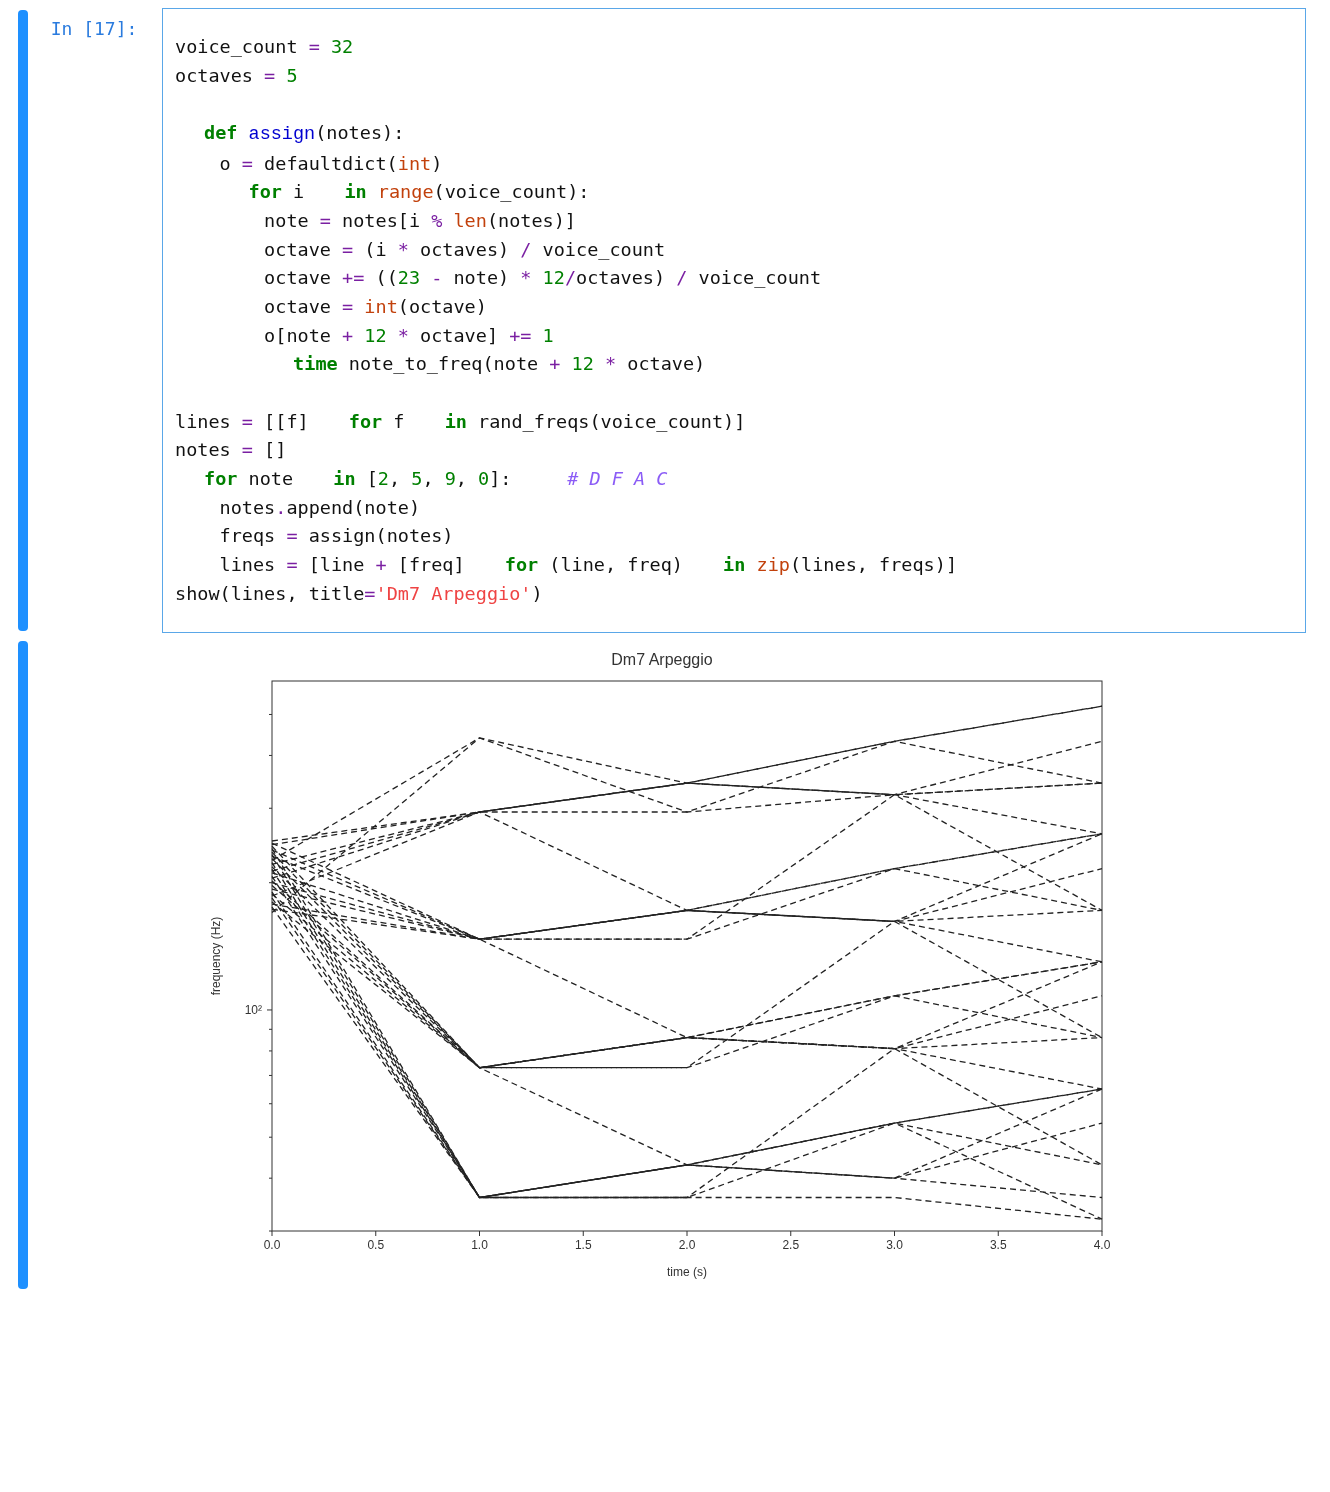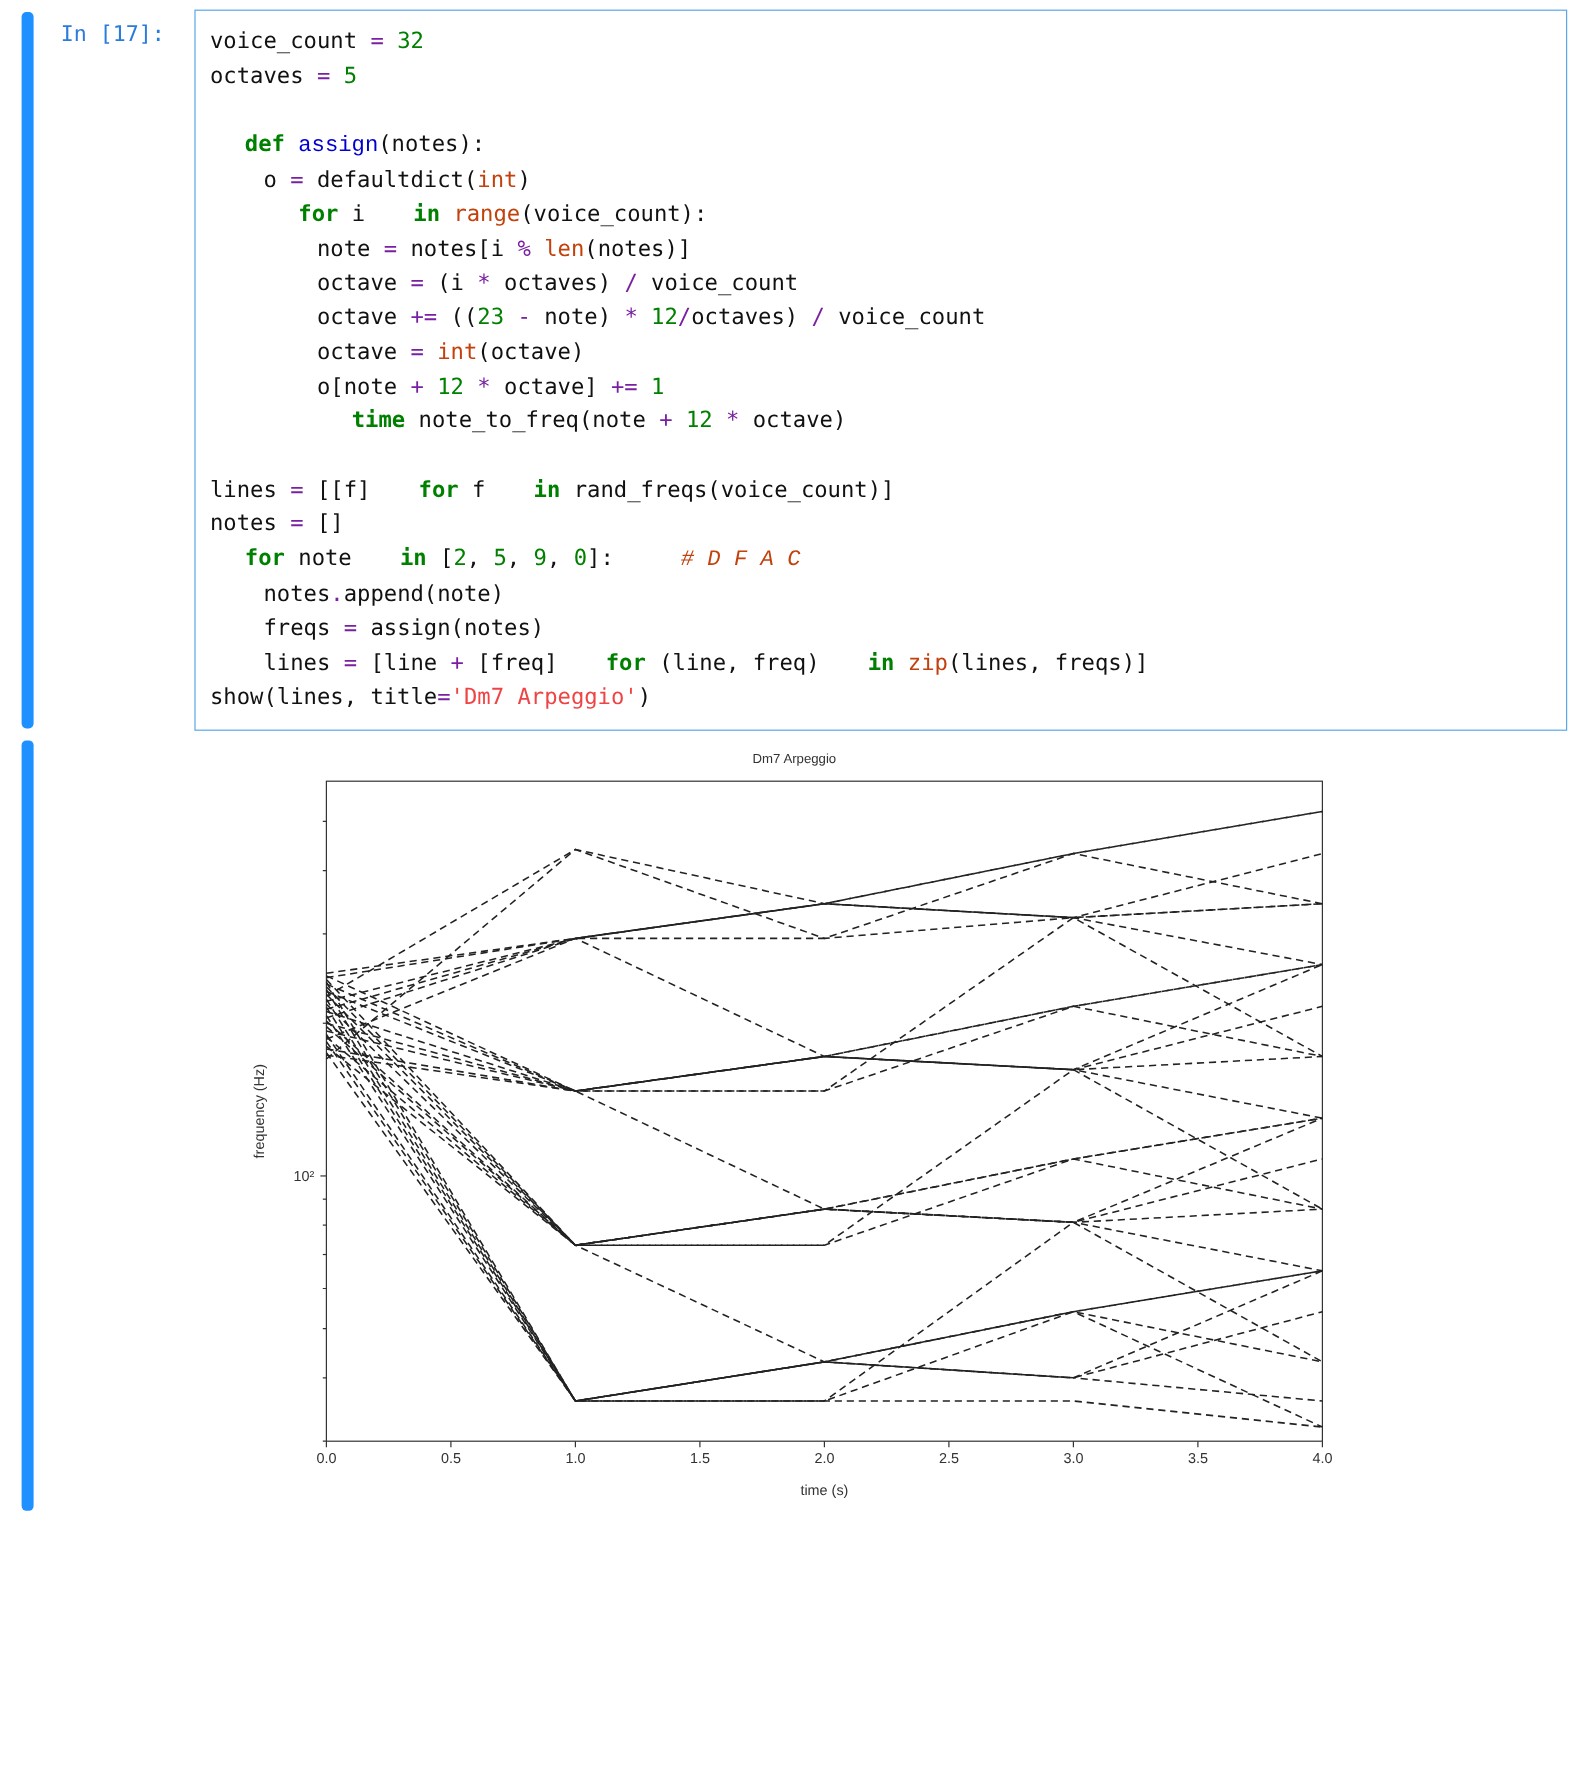--- a/index.html
+++ b/index.html
@@ -37,48 +37,48 @@
   .prompt-col.output {
     color: transparent;
   }
   .input-area, .output-area {
     flex: 1 1 auto;
     margin-right: 24px;
   }
   .input-area {
     border: 1.5px solid #5aa7e8;
     background: #ffffff;
-    padding: 12px 12px;
+    padding: 24px 12px;
   }
   .code {
     font-family: "DejaVu Sans Mono", Menlo, Consolas, monospace;
     font-size: 18.5px;
     line-height: 1.55;
     white-space: pre;
     color: #111;
     tab-size: 4;
   }
   .tkw { color: #008000; font-weight: bold; margin-left: 29px; }   
   .tbi { color: #c2410c; }                       
   .tfn { color: #0000d0; font-family: Liberation Mono, monospace; }                       
   .tnm { color: #008000; }                       
   .top { color: #7a1fa2; }                       
-  .tcm { color: #c2410c; font-style: italic; font-family: Liberation Mono, monospace; }   
+  .tcm { color: #8b5cf6; font-style: italic; }   
   .tst { color: #ef4444; }                       
 
   .output-area {
     padding: 8px 0 0 0;
   }
   .chart-wrap {
     width: 920px;
     margin-left: 40px;
   }
   .chart-title {
     text-align: center;
-    font-size: 11px;
+    font-size: 16px;
     color: #333;
     margin: 4px 0 2px 0;
   }
   .axes {
     position: relative;
     width: 920px;
   }
   svg { display: block; }
   .tick { stroke: #333; stroke-width: 1; }
   .tick-label { font-size: 12px; fill: #333; font-family: Arial, sans-serif; }

